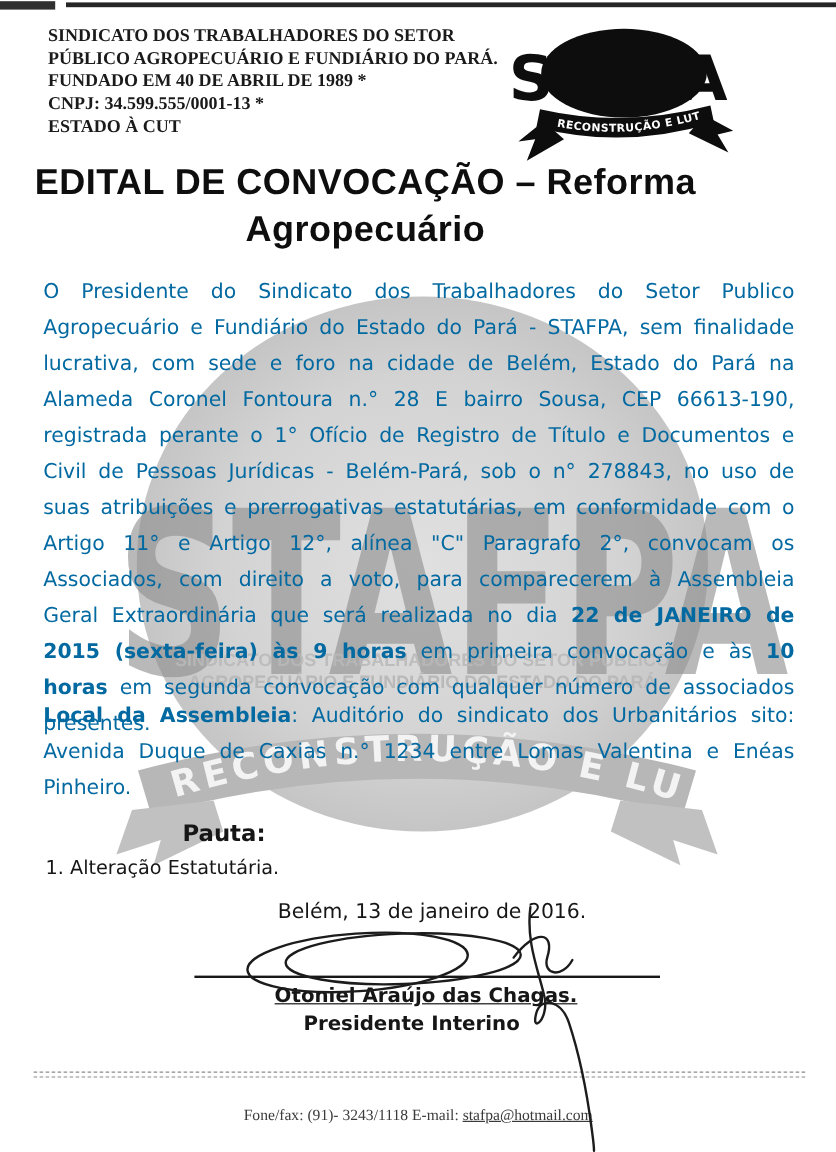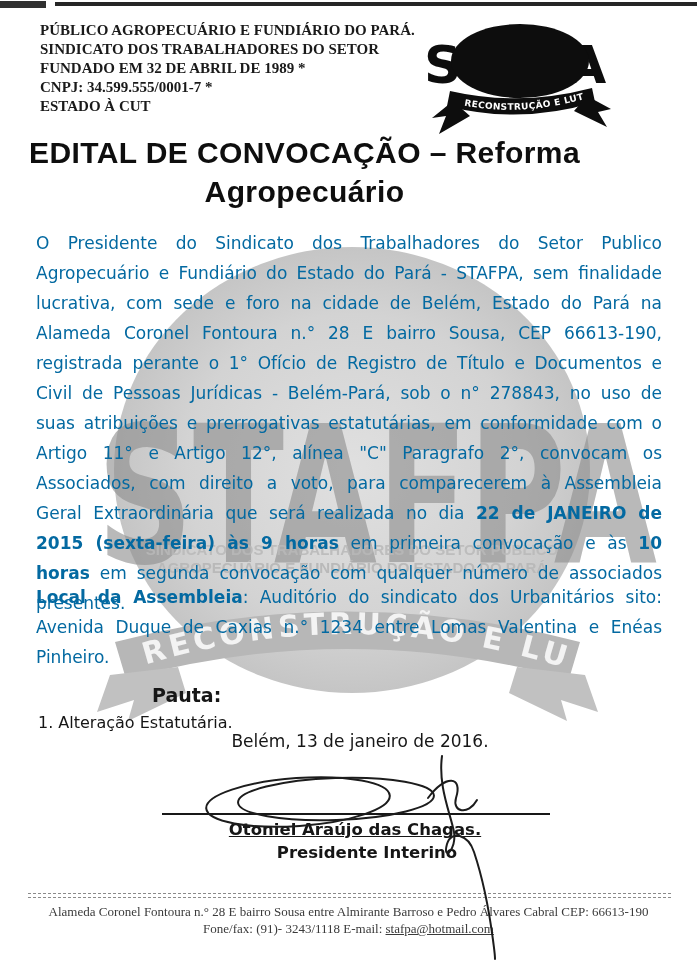--- a/index.html
+++ b/index.html
@@ -24,27 +24,27 @@
   .wm-caption{font:700 15px "Liberation Sans",sans-serif;fill:#b9b9b9;}
   .wm-banner{font:700 30px "DejaVu Sans",sans-serif;fill:#f3f3f3;letter-spacing:4px;}
 
   .body-text{position:absolute;margin:0;z-index:2;font-size:17px;line-height:30px;
              text-align:justify;word-spacing:2px;color:#0369a1;}
   .body-text b{font-weight:700;}
   .para1{top:228px;left:36px;width:626px;}
   .para2{top:582px;left:36px;width:626px;}
   .pauta{position:absolute;top:684px;left:152px;margin:0;z-index:2;font-size:19px;font-weight:700;}
   .agenda-item{position:absolute;top:713px;left:38px;margin:0;z-index:2;font-size:16px;}
-  .date-line{position:absolute;top:731px;left:130px;width:460px;margin:0;z-index:2;
+  .date-line{position:absolute;top:750px;left:130px;width:460px;margin:0;z-index:2;
              text-align:center;font-size:17px;}
 
   .sig-line{position:absolute;top:813px;left:162px;width:388px;border-top:2px solid #181818;z-index:2;}
   .sig-name{position:absolute;top:820px;left:140px;width:430px;text-align:center;z-index:2;
             font-size:16.5px;font-weight:700;text-decoration:underline;}
-  .sig-role{position:absolute;top:843px;left:152px;width:430px;text-align:center;z-index:2;
+  .sig-role{position:absolute;top:843px;left:128px;width:430px;text-align:center;z-index:2;
             font-size:16.5px;font-weight:700;}
   .ink{position:absolute;left:150px;top:740px;z-index:3;pointer-events:none;}
 
   .footer-sep{position:absolute;top:893px;left:28px;right:26px;height:3px;z-index:2;
               border-top:1px dashed #8a8a8a;border-bottom:1px dashed #8a8a8a;}
   .footer-text{position:absolute;top:903px;left:20px;width:657px;margin:0;text-align:center;z-index:2;
                font-family:"Liberation Serif",serif;font-size:13px;line-height:17px;color:#3a3a3a;}
   .email{text-decoration:underline;text-align:right;}
 </style>
 </head>
@@ -68,24 +68,24 @@
     <text class="wm-caption" x="352" y="340" text-anchor="middle" opacity=".85">SINDICATO DOS TRABALHADORES DO SETOR PÚBLICO</text>
     <text class="wm-caption" x="352" y="358" text-anchor="middle">AGROPECUÁRIO E FUNDIÁRIO DO ESTADO DO PARÁ</text>
     <path d="M115,427 Q347,366 580,427 L569,464 Q347,404 126,464 Z" fill="#b7b7b7"></path>
     <path d="M178,452 L110,460 L97,497 L134,485 L128,506 L186,478 Z" fill="#c1c1c1"></path>
     <path d="M517,452 L585,460 L598,497 L561,485 L567,506 L509,478 Z" fill="#c1c1c1"></path>
     <path id="wmArc" d="M138,452 Q347,386 562,452" fill="none"></path>
     <text class="wm-banner"><textPath href="#wmArc" startOffset="8">RECONSTRUÇÃO E LUTA</textPath></text>
   </svg>
 
   <header class="letterhead">
+    <div>SINDICATO DOS TRABALHADORES DO SETOR</div>
     <div>PÚBLICO AGROPECUÁRIO E FUNDIÁRIO DO PARÁ.</div>
-    <div>SINDICATO DOS TRABALHADORES DO SETOR</div>
-    <div>FUNDADO EM 32 DE ABRIL DE 1989 *</div>
-    <div>CNPJ: 34.599.555/0001-7 *</div>
+    <div>FUNDADO EM 40 DE ABRIL DE 1989 *</div>
+    <div>CNPJ: 34.599.555/0001-13 *</div>
     <div>ESTADO À CUT</div>
   </header>
 
   <svg class="logo" width="200" height="140" viewBox="0 0 200 140" aria-hidden="true">
     <text class="logo-letter" x="4" y="79">S</text>
     <text class="logo-letter" x="146" y="79">A</text>
     <ellipse cx="100" cy="57" rx="69" ry="37" fill="#0d0d0d"></ellipse>
     <path d="M30,87 Q100,103 172,84 L175,98 Q100,121 27,102 Z" fill="#0d0d0d"></path>
     <path d="M33,97 L12,114 L26,112 L19,130 L50,112 Z" fill="#0d0d0d"></path>
     <path d="M167,92 L191,105 L178,108 L187,123 L154,107 Z" fill="#0d0d0d"></path>
@@ -110,15 +110,15 @@
   <svg class="ink" width="400" height="220" viewBox="0 0 400 220" aria-hidden="true">
     <g fill="none" stroke="#1c1c1c" stroke-width="2" stroke-linecap="round">
       <ellipse cx="148" cy="62" rx="92" ry="24" transform="rotate(-4 148 62)"></ellipse>
       <ellipse cx="186" cy="59" rx="98" ry="21" transform="rotate(-2 186 59)"></ellipse>
       <path d="M278,58 C296,34 313,36 306,58 C302,72 318,76 327,60"></path>
       <path d="M292,16 C288,46 300,72 304,92 C307,110 292,122 297,104 C301,90 318,94 324,112 C332,136 338,162 343,200 C344,208 345,214 345,219"></path>
     </g>
   </svg>
 
   <div class="footer-sep"></div>
-  <p class="footer-text"><span>Alameda Coronel Fontoura n.° 28 E bairro Sousa entre Almirante Barroso e Pedro Álvares Cabral CEP: 66613-190</span><br><span>Fone/fax: (91)- 3243/1118 E-mail: </span><span class="email">stafpa@hotmail.com</span></p>
+  <p class="footer-text"><br><span>Fone/fax: (91)- 3243/1118 E-mail: </span><span class="email">stafpa@hotmail.com</span></p>
 
 </div>
 
 </body></html>

